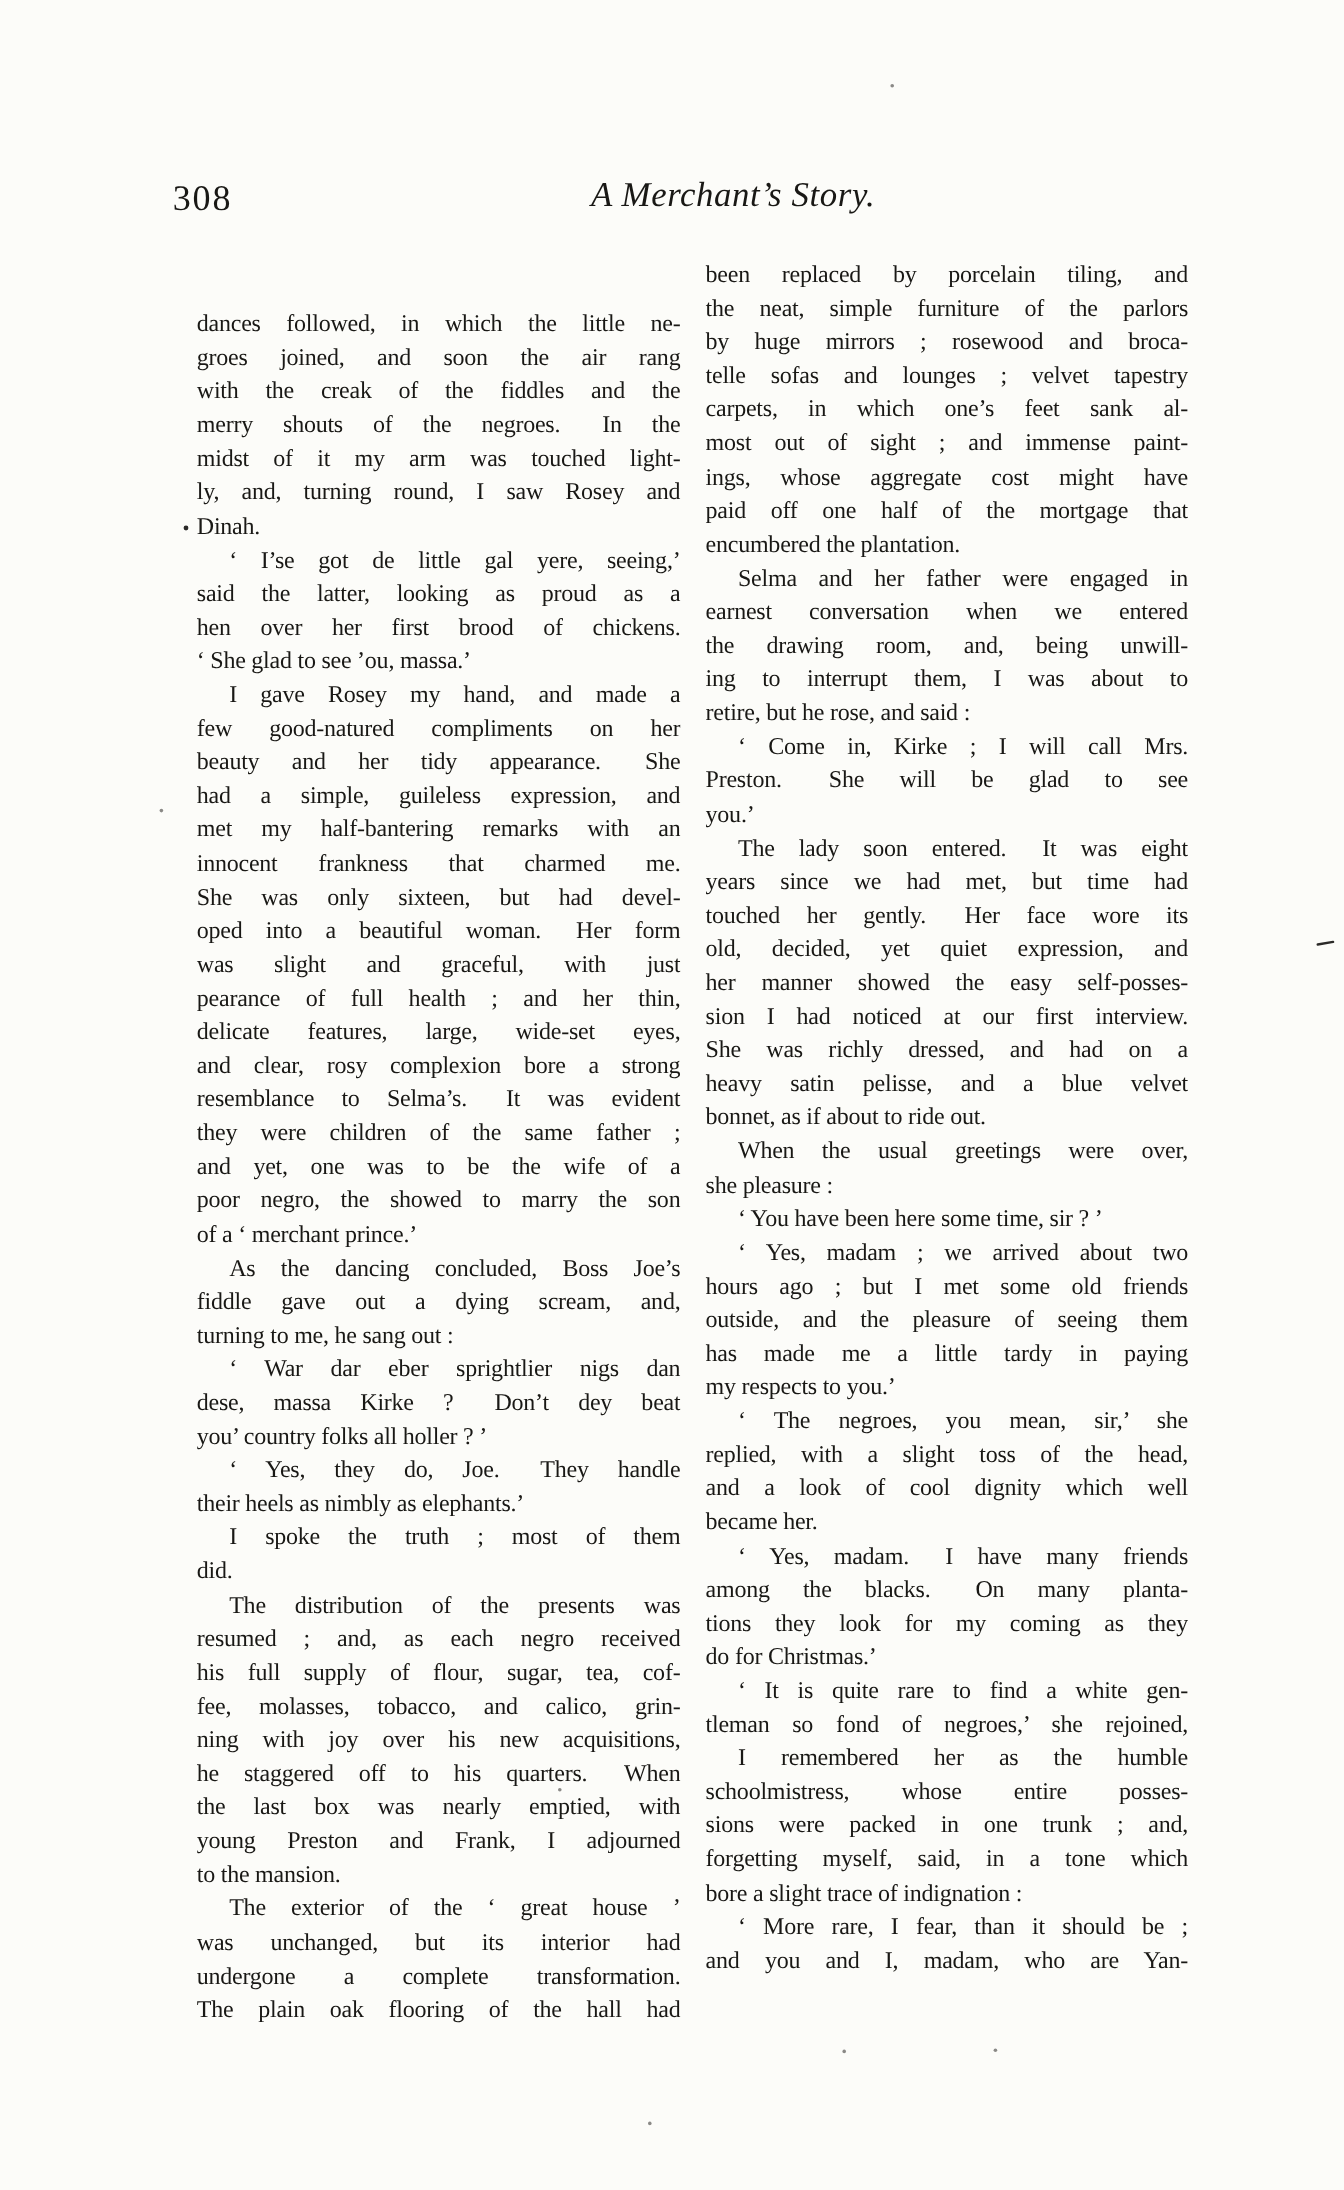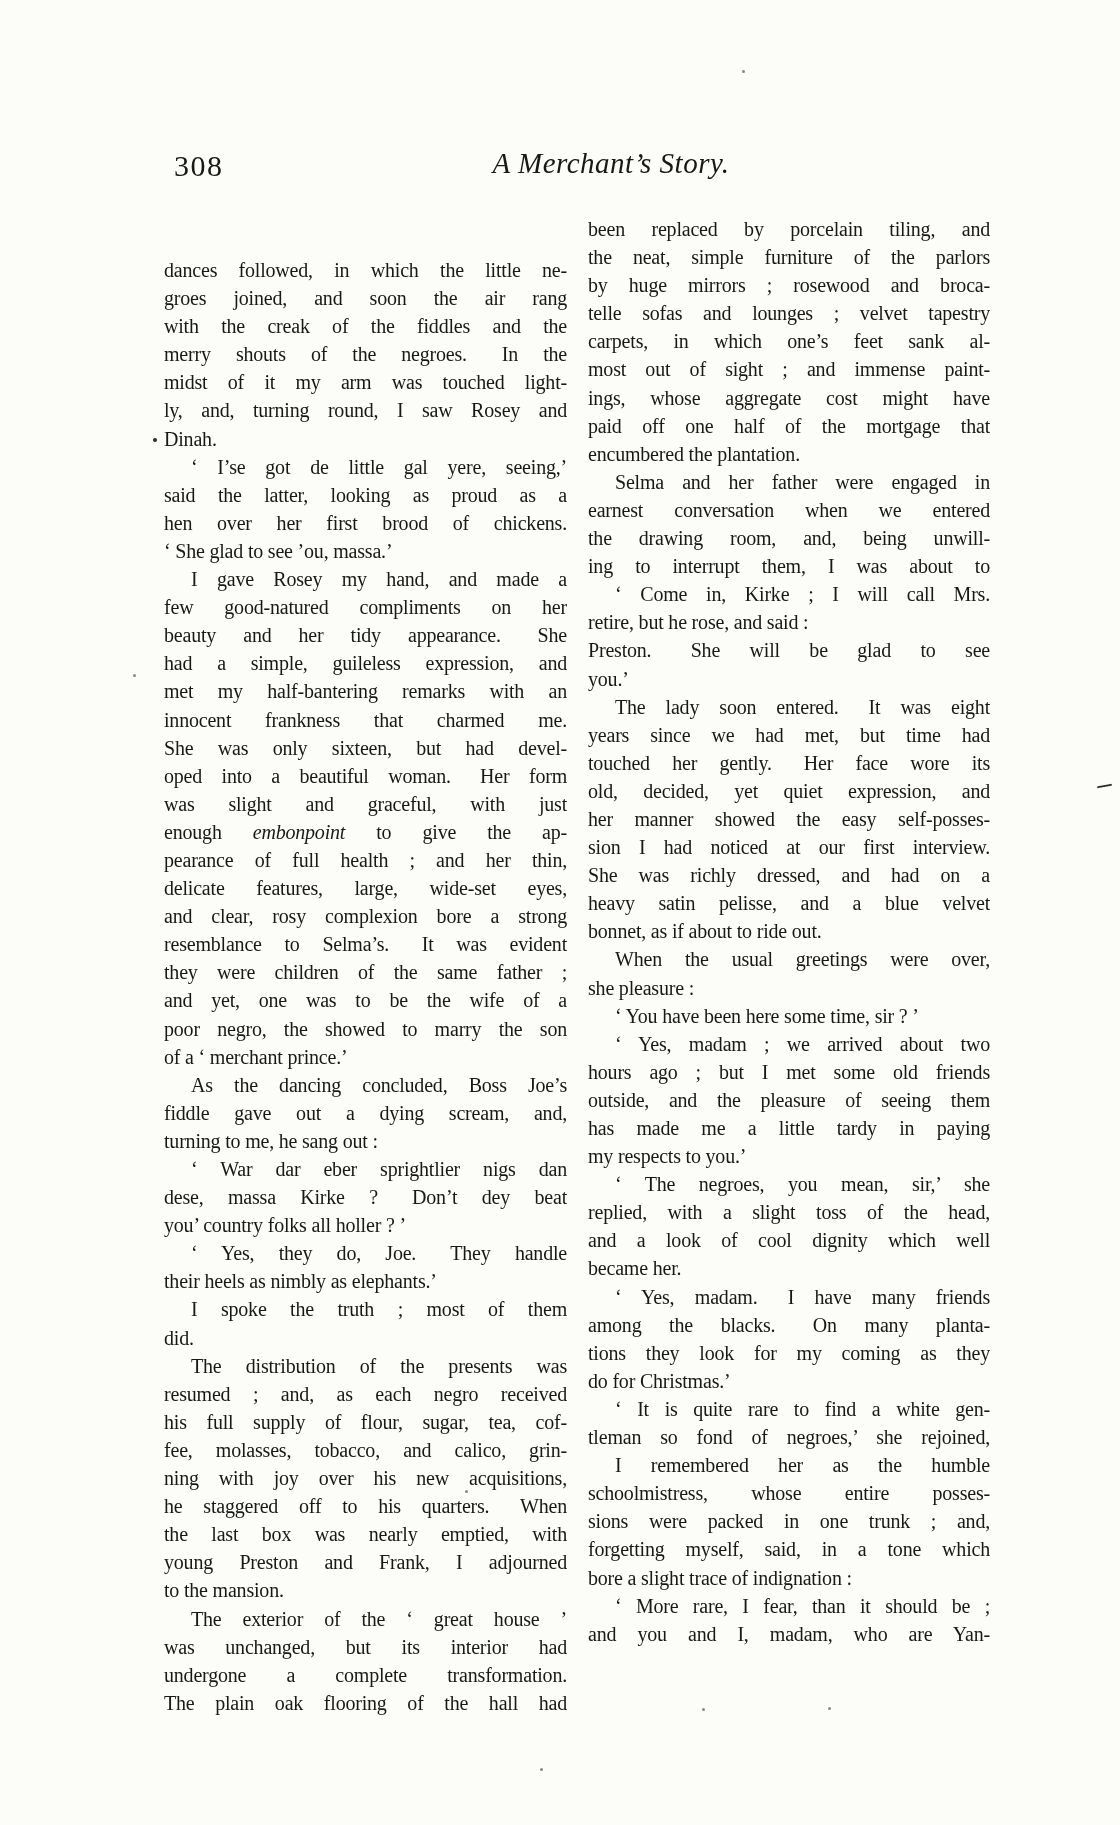--- a/index.html
+++ b/index.html
@@ -4,21 +4,21 @@
 <style>
   html, body { margin: 0; padding: 0; }
   body {
     width: 1120px; height: 1825px;
     position: relative;
     font-family: "Liberation Serif", "DejaVu Serif", serif;
     overflow: hidden;
   }
   .sheet { position: absolute; inset: 0; }
   .page-number {
-    position: absolute; left: 174px; top: 150px;
+    position: absolute; left: 144px; top: 150px;
     font-size: 30px; line-height: 32px; letter-spacing: 1.5px;
   }
   .header-title {
     position: absolute; left: 611px; top: 147px;
     transform: translateX(-50%);
     font-style: italic; font-weight: normal;
     font-size: 29px; line-height: 32px; letter-spacing: 0.5px;
     white-space: nowrap;
   }
   .col {
@@ -65,21 +65,20 @@
       <div class="line pend">‘ She glad to see ’ou, massa.’</div>
       <div class="line indent">I gave Rosey my hand, and made a</div>
       <div class="line">few good-natured compliments on her</div>
       <div class="line">beauty and her tidy appearance.  She</div>
       <div class="line">had a simple, guileless expression, and</div>
       <div class="line">met my half-bantering remarks with an</div>
       <div class="line">innocent frankness that charmed me.</div>
       <div class="line">She was only sixteen, but had devel-</div>
       <div class="line">oped into a beautiful woman.  Her form</div>
       <div class="line">was slight and graceful, with just</div>
-      <div class="line">enough <i>embonpoint</i> to give the ap-</div>
       <div class="line">pearance of full health ; and her thin,</div>
       <div class="line">delicate features, large, wide-set eyes,</div>
       <div class="line">and clear, rosy complexion bore a strong</div>
       <div class="line">resemblance to Selma’s.  It was evident</div>
       <div class="line">they were children of the same father ;</div>
       <div class="line">and yet, one was to be the wife of a</div>
       <div class="line">poor negro, the showed to marry the son</div>
       <div class="line pend">of a ‘ merchant prince.’</div>
       <div class="line indent">As the dancing concluded, Boss Joe’s</div>
       <div class="line">fiddle gave out a dying scream, and,</div>
@@ -112,22 +111,22 @@
       <div class="line">telle sofas and lounges ; velvet tapestry</div>
       <div class="line">carpets, in which one’s feet sank al-</div>
       <div class="line">most out of sight ; and immense paint-</div>
       <div class="line">ings, whose aggregate cost might have</div>
       <div class="line">paid off one half of the mortgage that</div>
       <div class="line pend">encumbered the plantation.</div>
       <div class="line indent">Selma and her father were engaged in</div>
       <div class="line">earnest conversation when we entered</div>
       <div class="line">the drawing room, and, being unwill-</div>
       <div class="line">ing to interrupt them, I was about to</div>
+      <div class="line pend">retire, but he rose, and said :</div>
       <div class="line indent">‘ Come in, Kirke ; I will call Mrs.</div>
-      <div class="line pend">retire, but he rose, and said :</div>
       <div class="line">Preston.  She will be glad to see</div>
       <div class="line pend">you.’</div>
       <div class="line indent">The lady soon entered.  It was eight</div>
       <div class="line">years since we had met, but time had</div>
       <div class="line">touched her gently.  Her face wore its</div>
       <div class="line">old, decided, yet quiet expression, and</div>
       <div class="line">her manner showed the easy self-posses-</div>
       <div class="line">sion I had noticed at our first interview.</div>
       <div class="line">She was richly dressed, and had on a</div>
       <div class="line">heavy satin pelisse, and a blue velvet</div>

